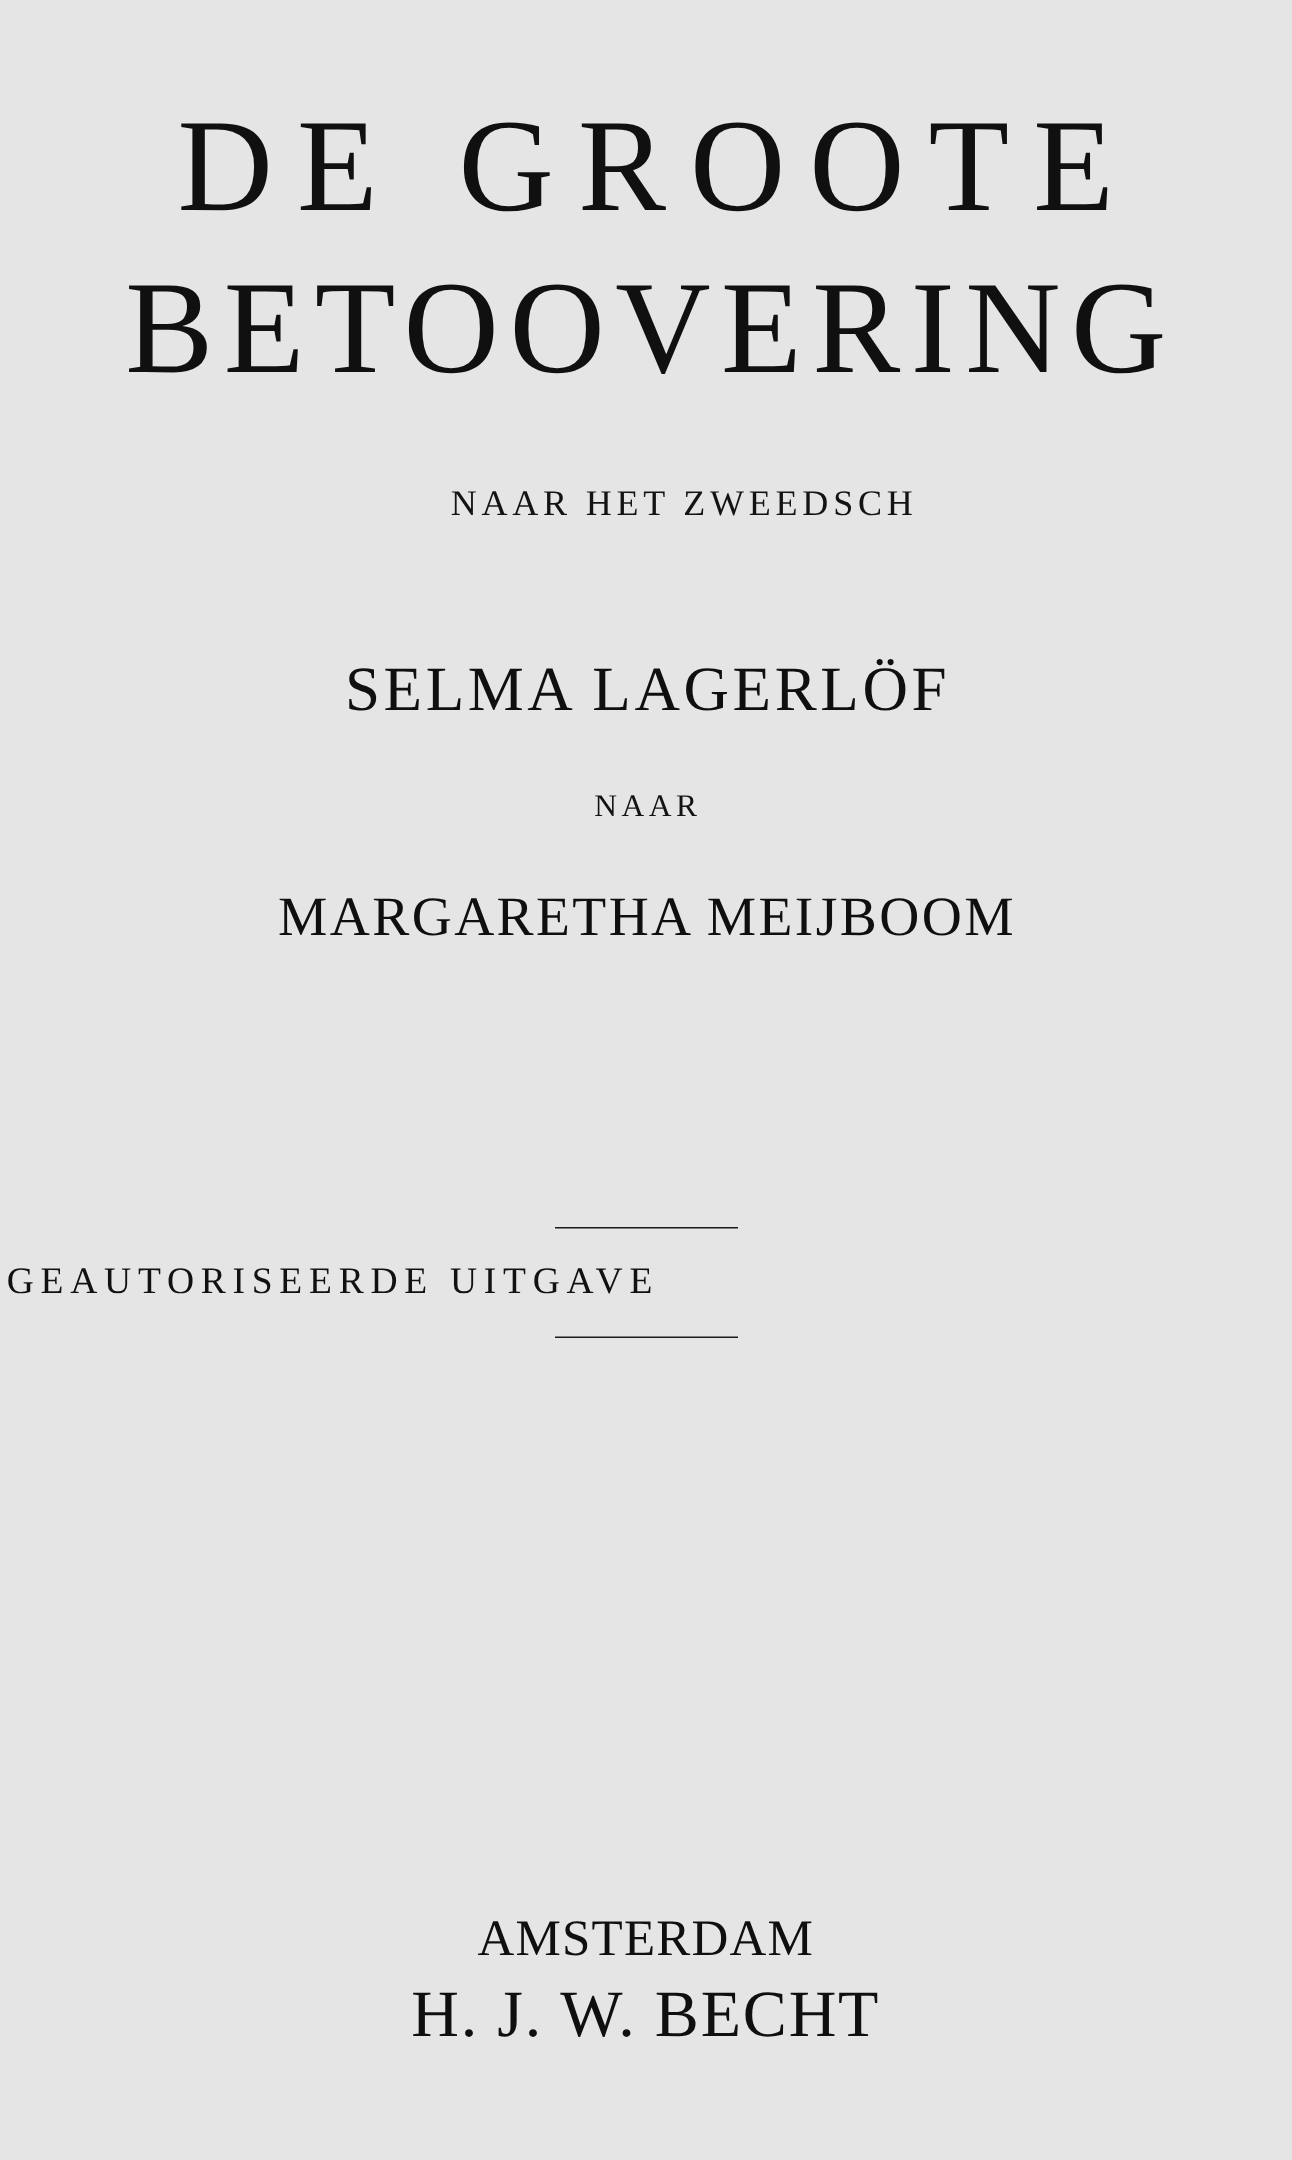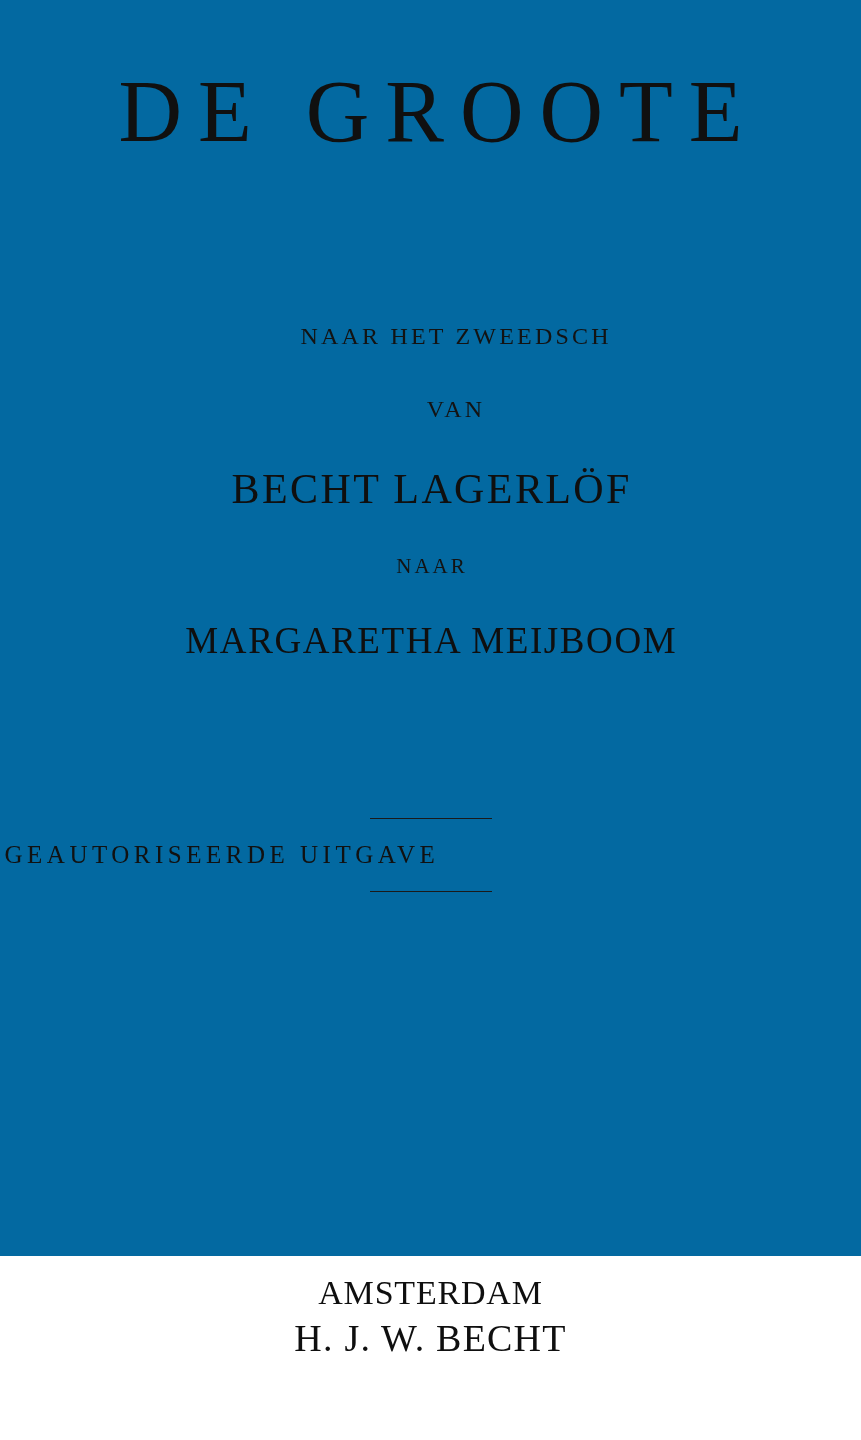--- a/index.html
+++ b/index.html
@@ -12,22 +12,22 @@
     height: 1440px;
     overflow: hidden;
     font-family: "Liberation Serif", serif;
     color: #141414;
     -webkit-font-smoothing: antialiased;
   }
 
   .page {
     position: relative;
     width: 861px;
-    height: 1256px;
-    background: #0369a1;
+    height: 1440px;
+    background: #e5e5e5;
   }
 
   
   .title-block {
     position: absolute;
     top: 68px;
     left: 0;
     width: 861px;
     text-align: center;
   }
@@ -123,46 +123,46 @@
     width: 861px;
     text-align: center;
   }
   .imprint-city {
     font-size: 34px;
     letter-spacing: 0.8px;
     line-height: 1.25;
     color: #0f0f0f;
   }
   .imprint-publisher {
-    font-size: 38px;
+    font-size: 44px;
     letter-spacing: 1.2px;
     line-height: 1.25;
     color: #0f0f0f;
     text-align: center;
   }
 </style>
 </head>
 <body>
 
 <div class="page">
 
   <div class="title-block">
     <div class="title-line title-line-1">DE GROOTE</div>
+    <div class="title-line title-line-2">BETOOVERING</div>
   </div>
 
   <div class="credits">
     <div class="small-caps-line">NAAR HET ZWEEDSCH</div>
 
     <div class="gap-1"></div>
 
-    <div class="small-caps-line">VAN</div>
 
     <div class="gap-2"></div>
 
-    <div class="author-line">BECHT LAGERLÖF</div>
+    <div class="author-line">SELMA LAGERLÖF</div>
 
     <div class="gap-3"></div>
 
     <div class="door-line">NAAR</div>
 
     <div class="gap-3"></div>
 
     <div class="translator-line">MARGARETHA MEIJBOOM</div>
   </div>
 

